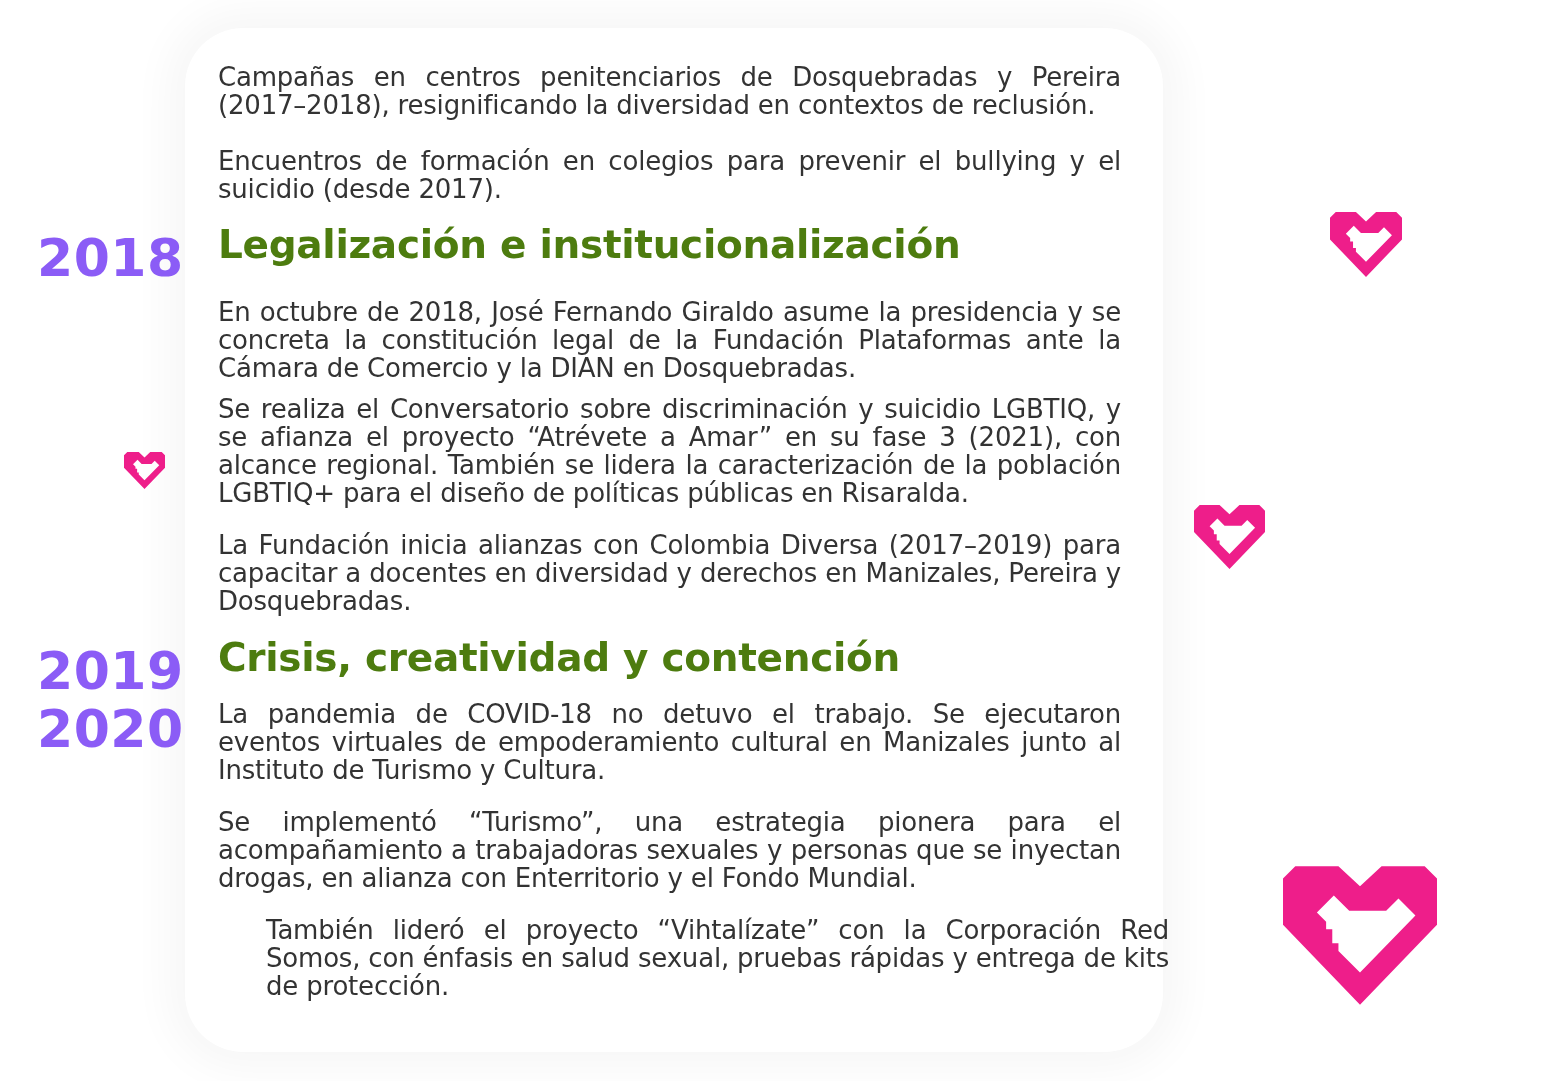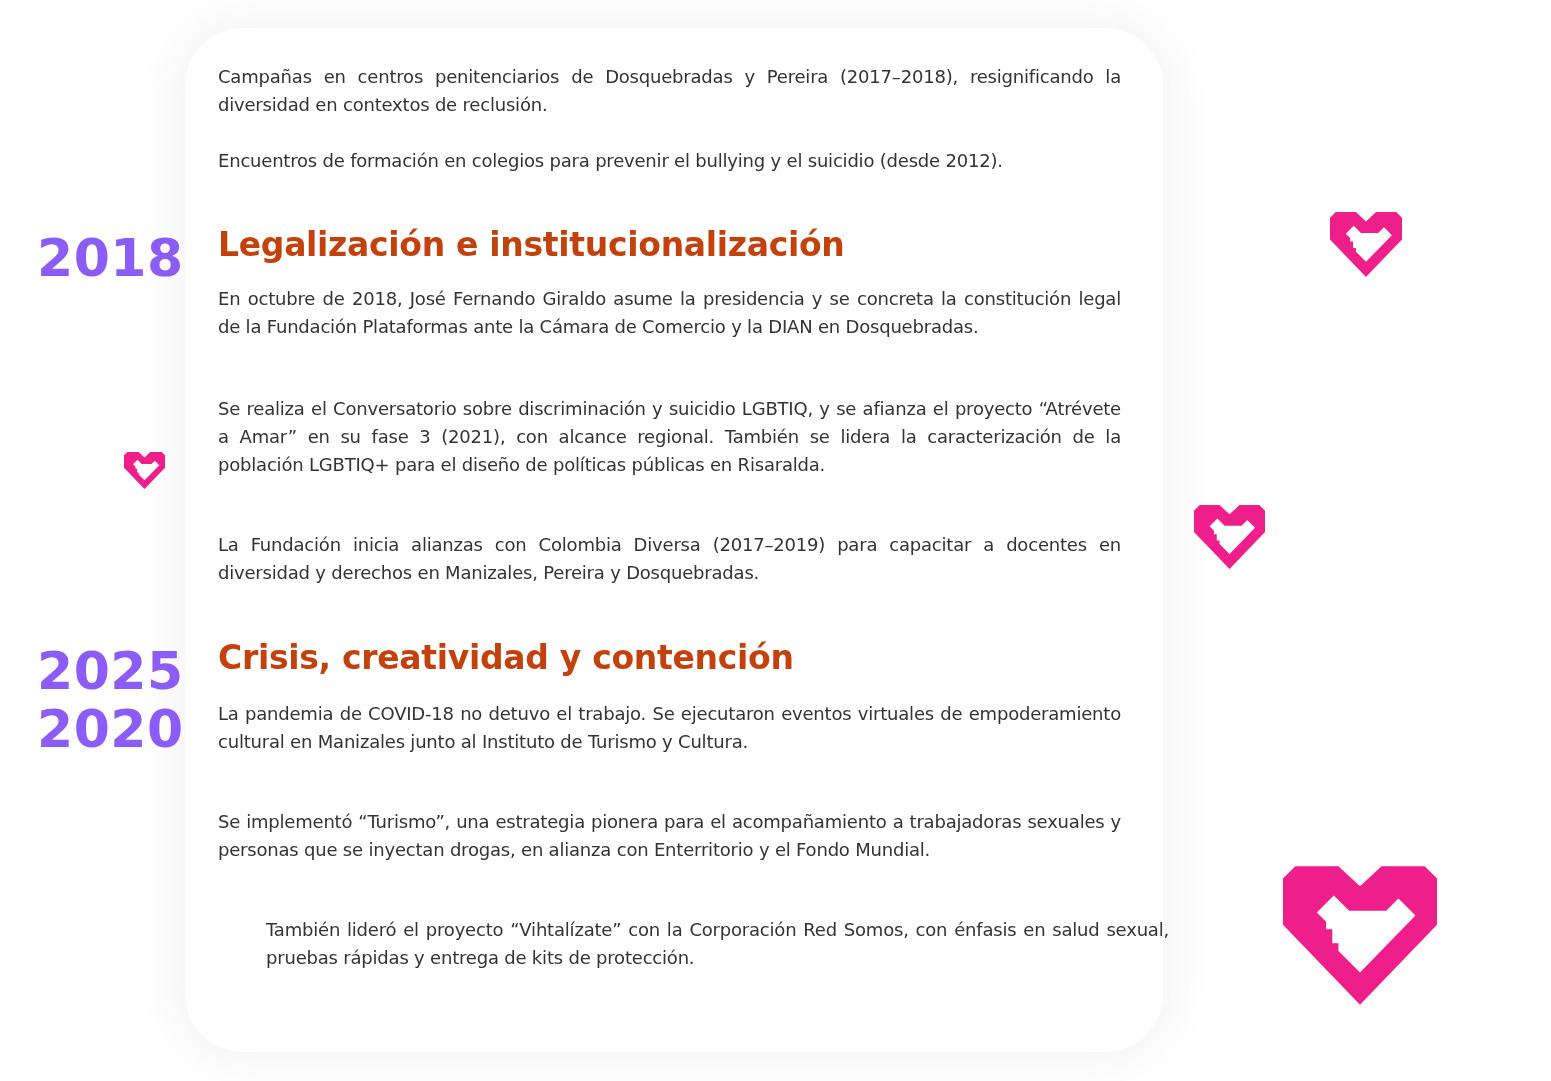--- a/index.html
+++ b/index.html
@@ -17,73 +17,73 @@
       left: 185px;
       top: 28px;
       width: 978px;
       height: 1024px;
       background: #ffffff;
       border-radius: 58px;
       box-shadow: 0 0 40px 18px rgba(0,0,0,0.035);
     }
     p.body {
       margin: 0;
-      font-size: 18px;
+      font-size: 26px;
       line-height: 28px;
       text-align: justify;
       letter-spacing: -0.2px;
       color: #333333;
     }
     .year {
       position: absolute;
       left: 37px;
       font-family: "DejaVu Sans", sans-serif;
       font-weight: bold;
       font-size: 52px;
       line-height: 56px;
       color: #8b5cf6;
       letter-spacing: 0.5px;
     }
     .heading {
       position: absolute;
       left: 218px;
       margin: 0;
       font-weight: bold;
-      font-size: 33px;
+      font-size: 39px;
       line-height: 36px;
-      color: #c2410c;
+      color: #4d7c0f;
       letter-spacing: -0.3px;
     }
     .para { position: absolute; left: 218px; width: 903px; }
     .heart { position: absolute; }
   </style>
 </head>
 <body>
 
 <svg width="0" height="0" style="position:absolute">
   <defs>
     <symbol id="heart-sym" viewBox="0 0 100 90">
       <path fill="#EE1E8A" fill-rule="evenodd" d="M0 8 L8 0 L36 0 L50 13 L64 0 L92 0 L100 8 L100 38 L50 90 L0 38 Z
            M22 30 L33 19 L43 29 L67 29 L75 21 L86 32 L50 69 L36 55 L36 50 L32 50 L32 41 L28 41 L28 36 Z"></path>
     </symbol>
   </defs>
 </svg>
 
 <div class="card"></div>
 
 <p class="body para" style="top:63px;">Campañas en centros penitenciarios de Dosquebradas y Pereira (2017–2018), resignificando la diversidad en contextos de reclusión.</p>
-<p class="body para" style="top:147px;">Encuentros de formación en colegios para prevenir el bullying y el suicidio (desde 2012).</p>
+<p class="body para" style="top:147px;">Encuentros de formación en colegios para prevenir el bullying y el suicidio (desde 2017).</p>
 
 <div class="year" style="top:230px;">2018</div>
 <h2 class="heading" style="top:227px;">Legalización e institucionalización</h2>
-<p class="body para" style="top:285px;">En octubre de 2018, José Fernando Giraldo asume la presidencia y se concreta la constitución legal de la Fundación Plataformas ante la Cámara de Comercio y la DIAN en Dosquebradas.</p>
+<p class="body para" style="top:298px;">En octubre de 2018, José Fernando Giraldo asume la presidencia y se concreta la constitución legal de la Fundación Plataformas ante la Cámara de Comercio y la DIAN en Dosquebradas.</p>
 <p class="body para" style="top:395px;">Se realiza el Conversatorio sobre discriminación y suicidio LGBTIQ, y se afianza el proyecto “Atrévete a Amar” en su fase 3 (2021), con alcance regional. También se lidera la caracterización de la población LGBTIQ+ para el diseño de políticas públicas en Risaralda.</p>
 <p class="body para" style="top:531px;">La Fundación inicia alianzas con Colombia Diversa (2017–2019) para capacitar a docentes en diversidad y derechos en Manizales, Pereira y Dosquebradas.</p>
 
-<div class="year" style="top:643px;">2025</div>
+<div class="year" style="top:643px;">2019</div>
 <div class="year" style="top:701px;">2020</div>
 <h2 class="heading" style="top:640px;text-align:right;">Crisis, creatividad y contención</h2>
 <p class="body para" style="top:700px;">La pandemia de COVID-18 no detuvo el trabajo. Se ejecutaron eventos virtuales de empoderamiento cultural en Manizales junto al Instituto de Turismo y Cultura.</p>
 <p class="body para" style="top:808px;">Se implementó “Turismo”, una estrategia pionera para el acompañamiento a trabajadoras sexuales y personas que se inyectan drogas, en alianza con Enterritorio y el Fondo Mundial.</p>
 <p class="body para" style="top:916px;margin-left:48px;">También lideró el proyecto “Vihtalízate” con la Corporación Red Somos, con énfasis en salud sexual, pruebas rápidas y entrega de kits de protección.</p>
 
 <svg class="heart" style="left:1330px; top:212px; width:72px; height:65px;">
     <use href="#heart-sym"></use>
   </svg>
 <svg class="heart" style="left:124px; top:452px; width:41px; height:37px;">

